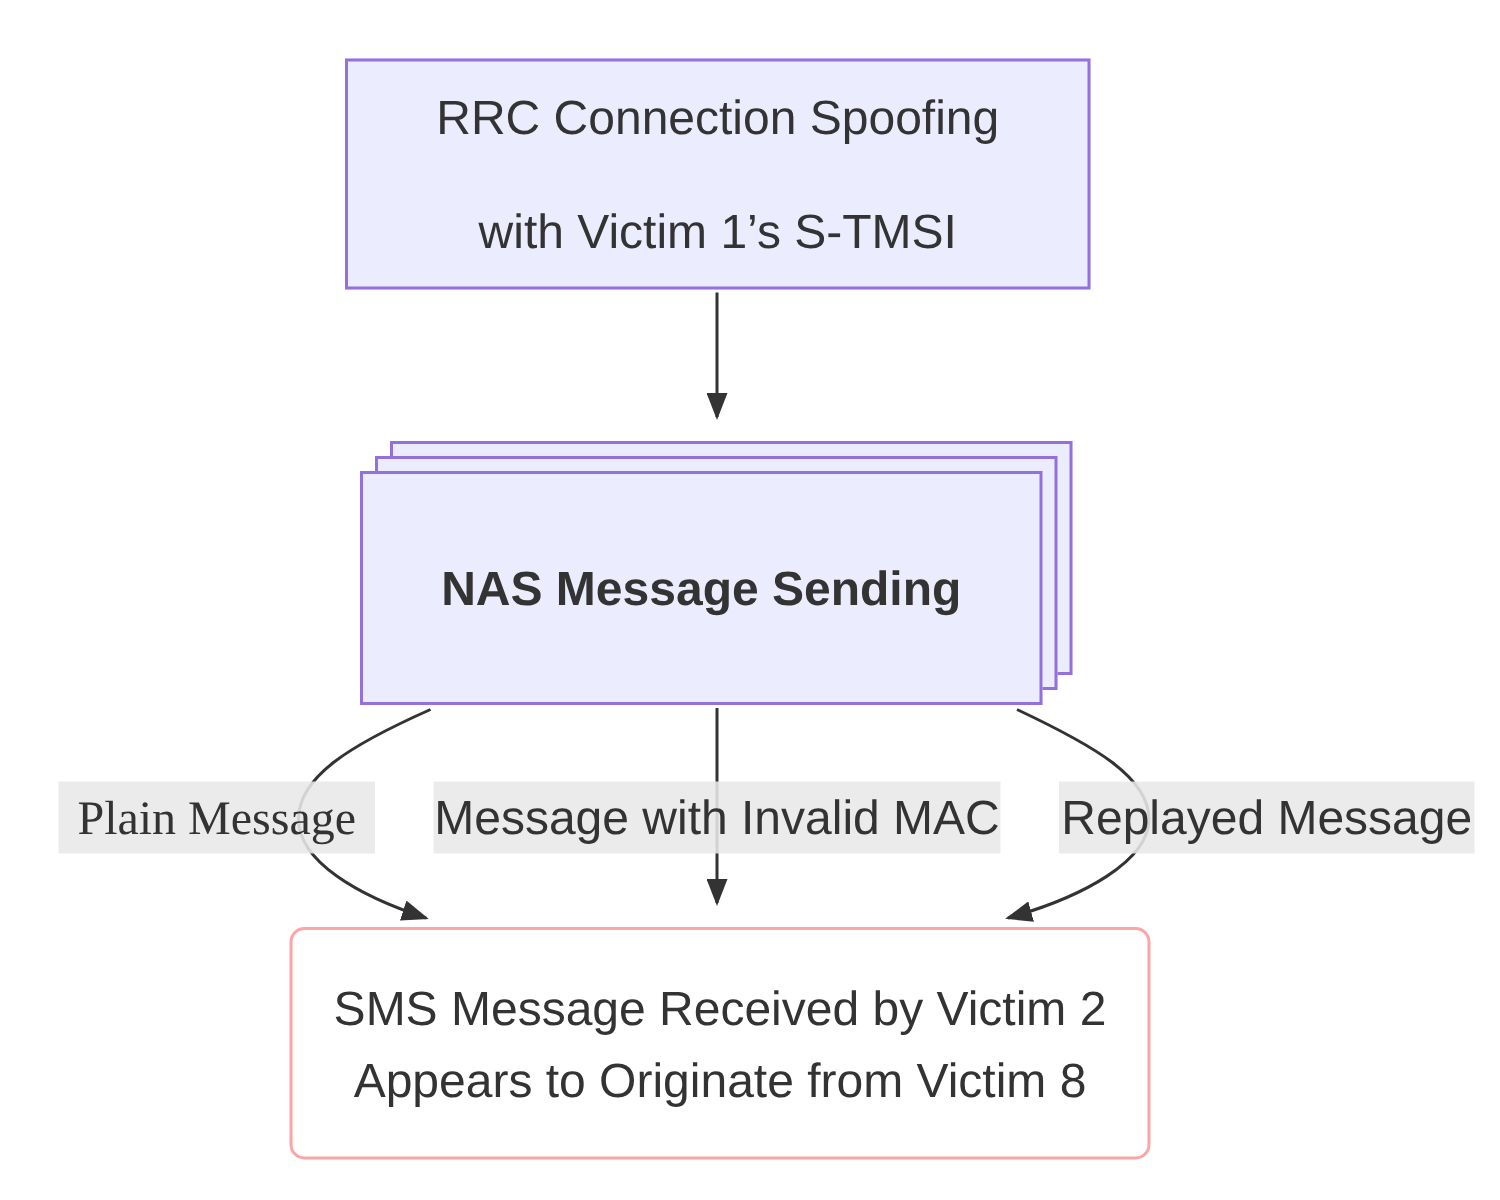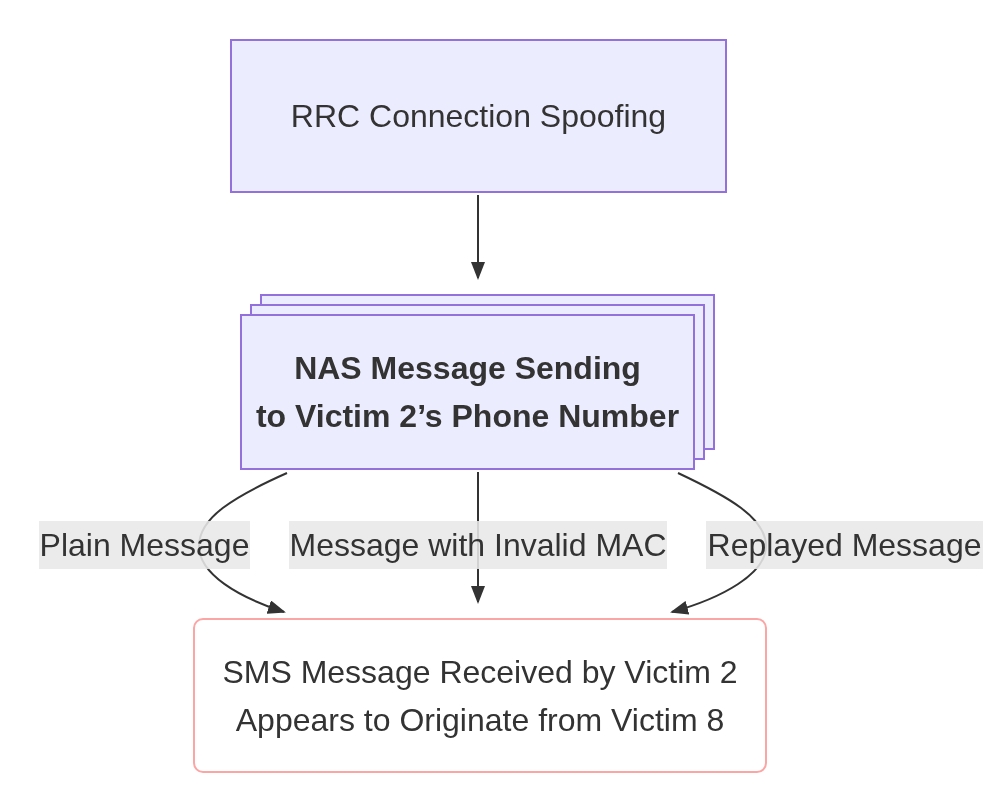--- a/index.html
+++ b/index.html
@@ -75,30 +75,30 @@
       </marker>
     </defs>
     <path d="M 478,195 L 478,278" fill="none" stroke="#333333" stroke-width="2" marker-end="url(#arrowhead)"></path>
     <path d="M 287,473 C 233,497 199,518 199,546 C 199,574 238,597 284,612" fill="none" stroke="#333333" stroke-width="2" marker-end="url(#arrowhead)"></path>
     <path d="M 478,472 L 478,602" fill="none" stroke="#333333" stroke-width="2" marker-end="url(#arrowhead)"></path>
     <path d="M 678,473 C 729,497 766,518 766,546 C 766,574 722,598 672,612" fill="none" stroke="#333333" stroke-width="2" marker-end="url(#arrowhead)"></path>
   </svg>
 
   <div class="node node-rect" style="left:230px; top:39px; width:497px; height:154px;">
     <div>RRC Connection Spoofing</div>
+    <div>with Victim 1’s S-TMSI</div>
   </div>
 
   <div class="stack-layer" style="left:260px; top:294px; width:455px; height:156px;"></div>
   <div class="stack-layer" style="left:250px; top:304px; width:455px; height:156px;"></div>
   <div class="node node-stack-front" style="left:240px; top:314px; width:455px; height:156px;">
     <div>NAS Message Sending</div>
-    <div>to Victim 2’s Phone Number</div>
   </div>
 
-  <div class="edge-label" style="left:39px; top:521px; width:211px; height:48px;">
+  <div class="edge-label" style="left:39px; top:521px; width:211px; height:48px;font-family:Liberation Serif, serif;">
       <span>Plain Message</span>
     </div>
   <div class="edge-label" style="left:289px; top:521px; width:378px; height:48px;">
       <span>Message with Invalid MAC</span>
     </div>
   <div class="edge-label" style="left:706px; top:521px; width:277px; height:48px;">
       <span>Replayed Message</span>
     </div>
 
   <div class="node node-rounded" style="left:193px; top:618px; width:574px; height:155px;">

